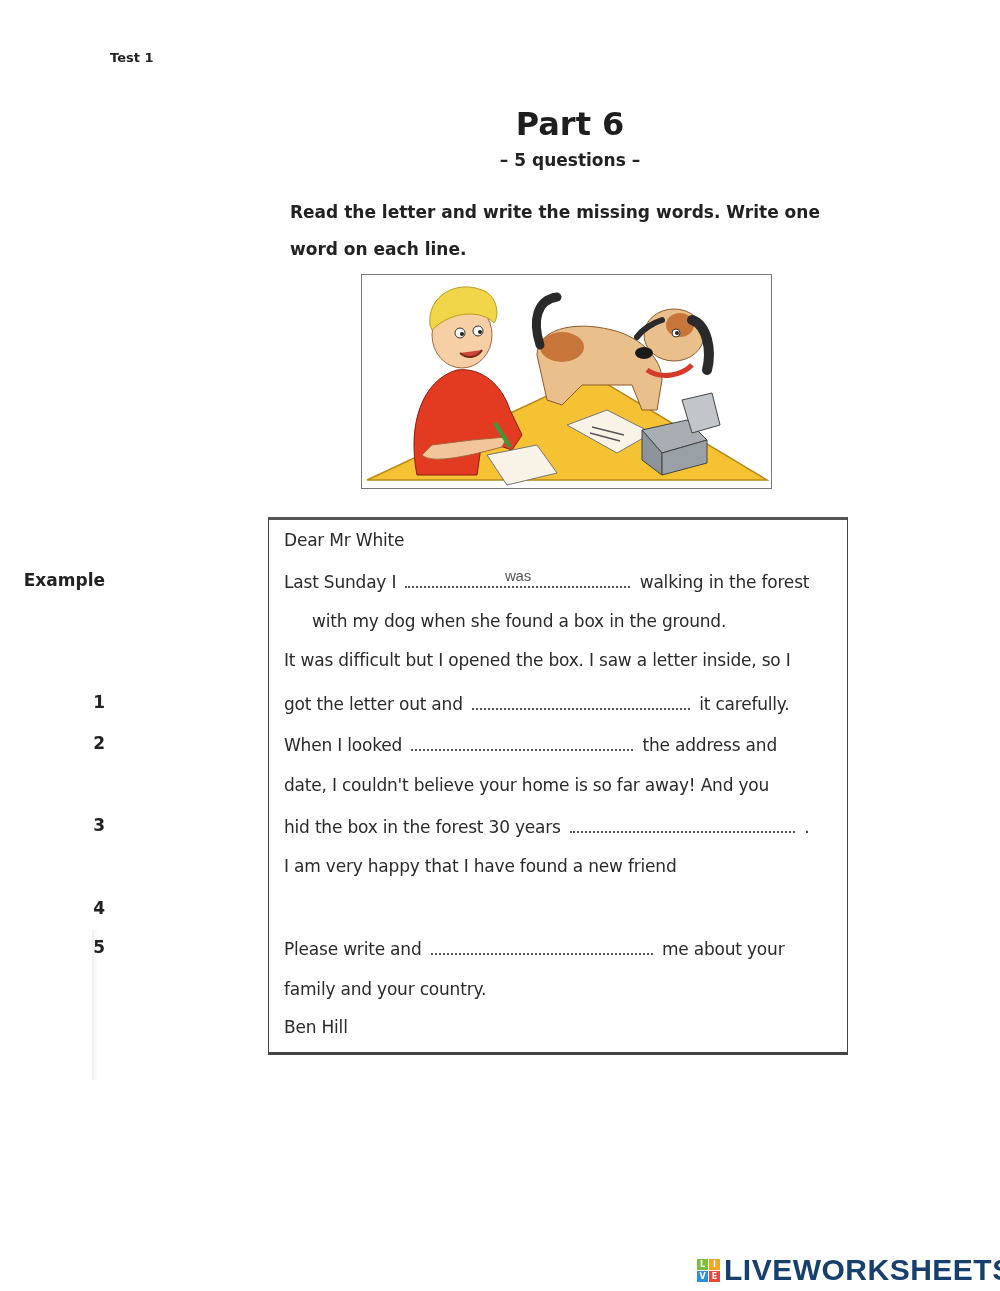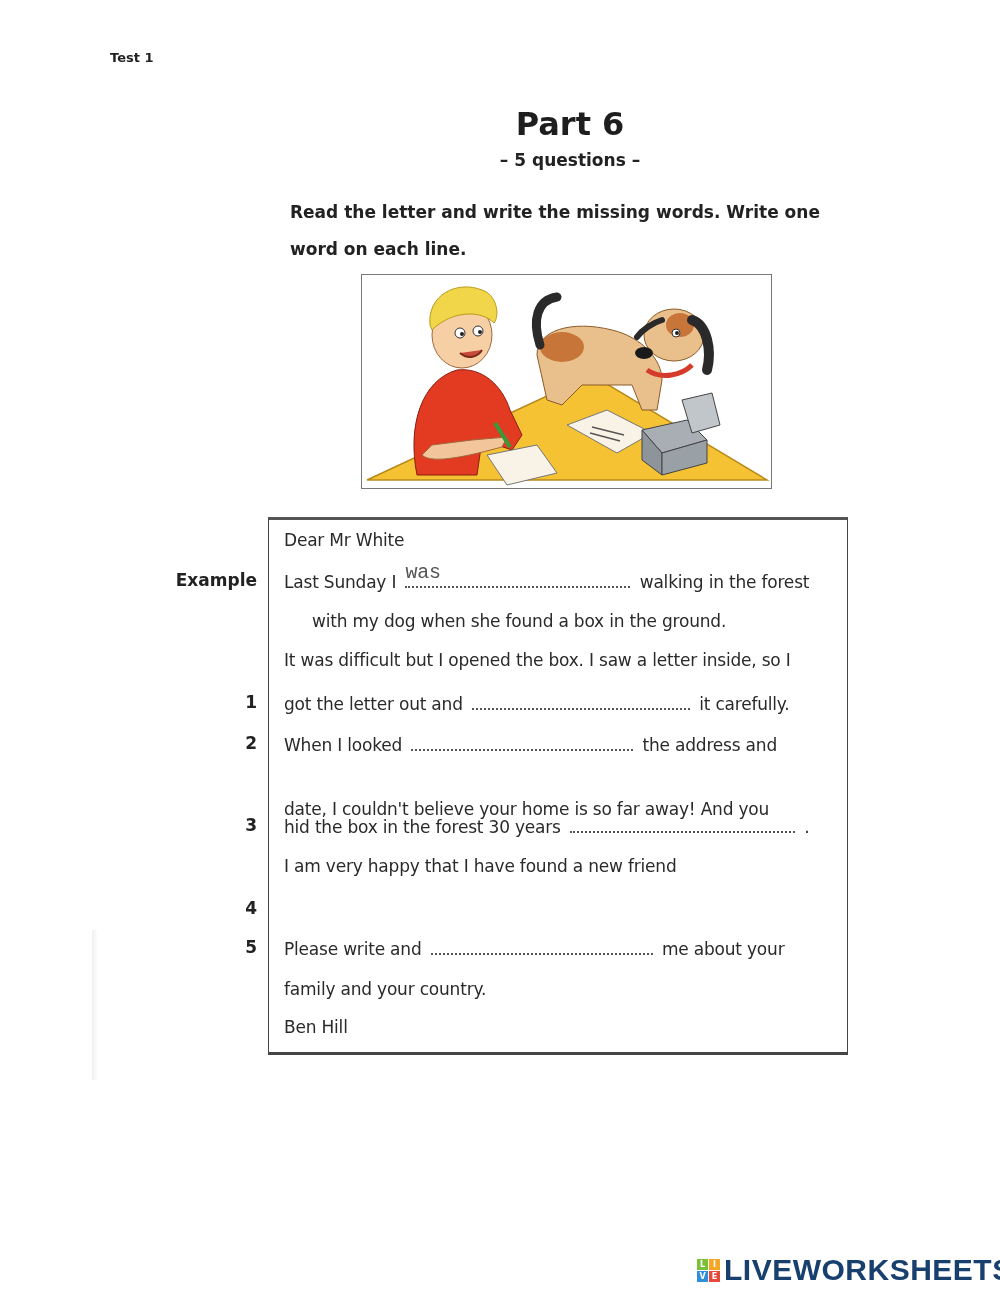--- a/index.html
+++ b/index.html
@@ -13,29 +13,29 @@
                 font-size: 32px; font-weight: bold; color: #1e1e1e; }
   .part-sub { position: absolute; left: 0; width: 1140px; top: 150px; text-align: center;
               font-size: 17px; font-weight: bold; color: #222; }
   .instructions { position: absolute; left: 290px; top: 194px; width: 570px; font-size: 17px;
                   font-weight: bold; line-height: 37px; color: #222; }
   .illustration { position: absolute; left: 361px; top: 274px; width: 409px; height: 213px;
                   border: 1px solid #777; background: #fff; overflow: hidden; }
   .letter-box { position: absolute; left: 268px; top: 517px; width: 580px; height: 538px;
                 border: 1.5px solid #444; border-top: 3px solid #555; border-bottom: 3px solid #444;
                 box-sizing: border-box; background: #fff; }
-  .row { position: absolute; left: 0; width: 1000px; height: 30px; }
+  .row { position: absolute; left: 0; width: 848px; height: 30px; }
   .row .num { position: absolute; right: 743px; width: 120px; text-align: right; font-size: 17px;
               font-weight: bold; color: #222; top: 4px; }
   .row .text { position: absolute; left: 284px; top: 4px; font-size: 17px; color: #2a2a2a;
                font-family: "DejaVu Sans", sans-serif; white-space: nowrap; letter-spacing: -0.2px; }
   .blank { display: inline-block; position: relative; border-bottom: 2px dotted #555; height: 16px;
            vertical-align: baseline; margin: 0 4px; }
-  .blank .answer { position: absolute; left: 0; right: 0; bottom: 2px; text-align: left;
-                   font-size: 20px; color: #555; font-family: Liberation Mono, monospace; }
+  .blank .answer { position: absolute; left: 0; right: 0; bottom: 2px; text-align: center;
+                   font-size: 15px; color: #555; font-family: Liberation Sans, sans-serif; }
   .blank input { position: absolute; left: 0; right: 0; bottom: 0; width: 100%; height: 20px;
                  border: none; background: transparent; font-size: 15px; text-align: center;
                  outline: none; color: #333; font-family: "DejaVu Sans", sans-serif; }
   .logo { position: absolute; left: 697px; top: 1255px; height: 30px; display: flex; align-items: center; }
   .logo-squares { display: grid; grid-template-columns: 11px 11px; grid-template-rows: 11px 11px;
                   gap: 1px; margin-right: 4px; }
   .logo-squares span { display: flex; align-items: center; justify-content: center;
                        font-size: 8px; font-weight: bold; color: #fff; }
   .logo-text { font-size: 30px; font-weight: bold; color: #17406e; letter-spacing: 0.5px;
                font-family: "Liberation Sans", sans-serif; }
@@ -138,21 +138,21 @@
   <span class="num">2</span>
   <span class="text">
     <span>When I looked</span>
     <span class="blank" style="width:222px;">
       <input type="text" value="" style="">
     </span>
     <span>the address and</span>
   </span>
 </div>
 
-<div class="row" style="top:771px;margin-top:24px;">
+<div class="row" style="top:771px;">
   <span class="text">date, I couldn't believe your home is so far away! And you</span>
 </div>
 
 <div class="row" style="top:811px;">
   <span class="num">3</span>
   <span class="text">
     <span>hid the box in the forest 30 years</span>
     <span class="blank" style="width:225px;">
       <input type="text" value="" style="">
     </span>

